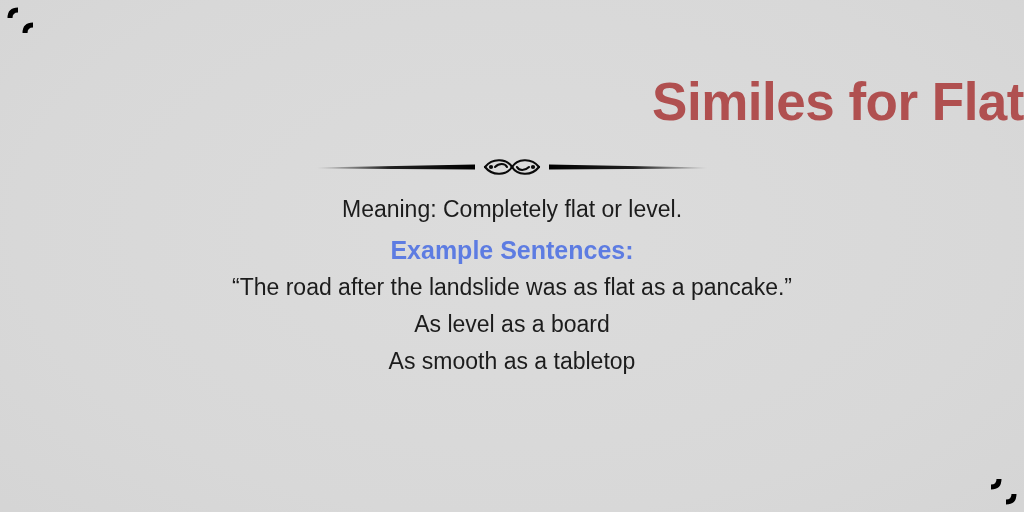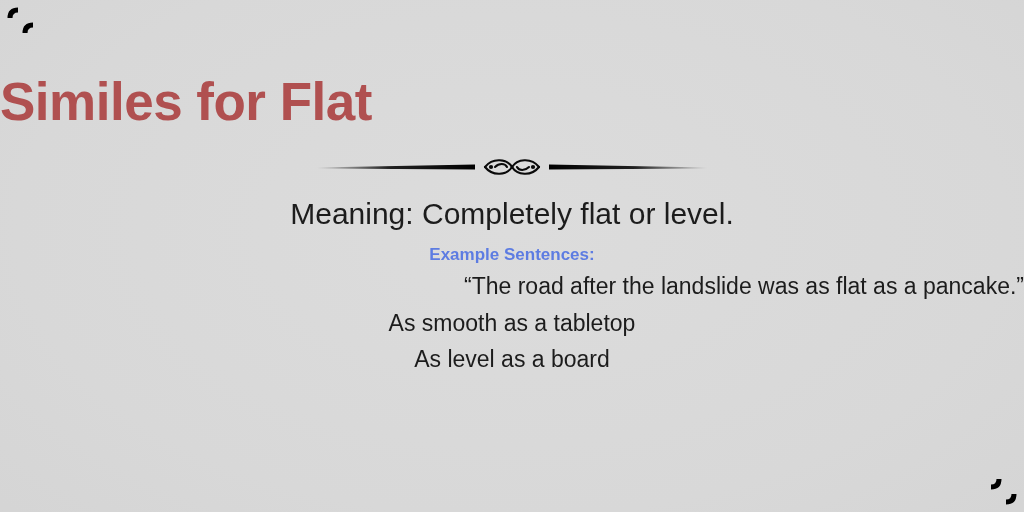--- a/index.html
+++ b/index.html
@@ -33,21 +33,21 @@
   .corner.tl { top: 0; left: 0; }
   .corner.br { bottom: 0; right: 0; transform: rotate(180deg); }
   .corner svg { display: block; width: 250px; height: 190px; }
 
   
   .title-wrap {
     position: absolute;
     top: 74px;
     left: 0;
     width: 100%;
-    text-align: left;
+    text-align: right;
   }
   .main-title {
     margin: 0;
     font-size: 53px;
     font-weight: bold;
     letter-spacing: -0.5px;
     color: #b05050;
     line-height: 1.05;
   }
 
@@ -72,37 +72,36 @@
   }
   .simile-heading {
     margin: 0;
     font-size: 30px;
     font-weight: bold;
     color: #2200bb;
     line-height: 1.3;
   }
   .meaning {
     margin: 9px 0 0 0;
-    font-size: 30px;
+    font-size: 23px;
     color: #1c1c1c;
     line-height: 1.25;
   }
   .sub-label {
     margin: 11px 0 0 0;
-    font-size: 17px;
+    font-size: 25px;
     font-weight: bold;
     color: #5d7ce2;
     line-height: 1.25;
   }
   .sentence {
     margin: 7px 0 0 0;
     font-size: 23px;
     color: #1c1c1c;
     line-height: 1.25;
-    text-align: right;
   }
   .alt-phrase {
     margin: 8px 0 0 0;
     font-size: 23px;
     color: #1c1c1c;
     line-height: 1.25;
   }
 </style>
 </head>
 <body>
@@ -202,17 +201,17 @@
       <circle cx="174" cy="15" r="2.1" fill="#0a0a0a"></circle>
       <circle cx="216" cy="15" r="2.1" fill="#0a0a0a"></circle>
       <circle cx="195" cy="15" r="1.5" fill="#0a0a0a"></circle>
     </svg>
   </div>
 
   <div class="content">
     <p class="meaning">Meaning: Completely flat or level.</p>
     <p class="sub-label">Example Sentences:</p>
     <p class="sentence">“The road after the landslide was as flat as a pancake.”</p>
+    <p class="alt-phrase">As level as a board</p>
     <p class="alt-phrase">As smooth as a tabletop</p>
-    <p class="alt-phrase">As level as a board</p>
   </div>
 
 </div>
 
 </body></html>

